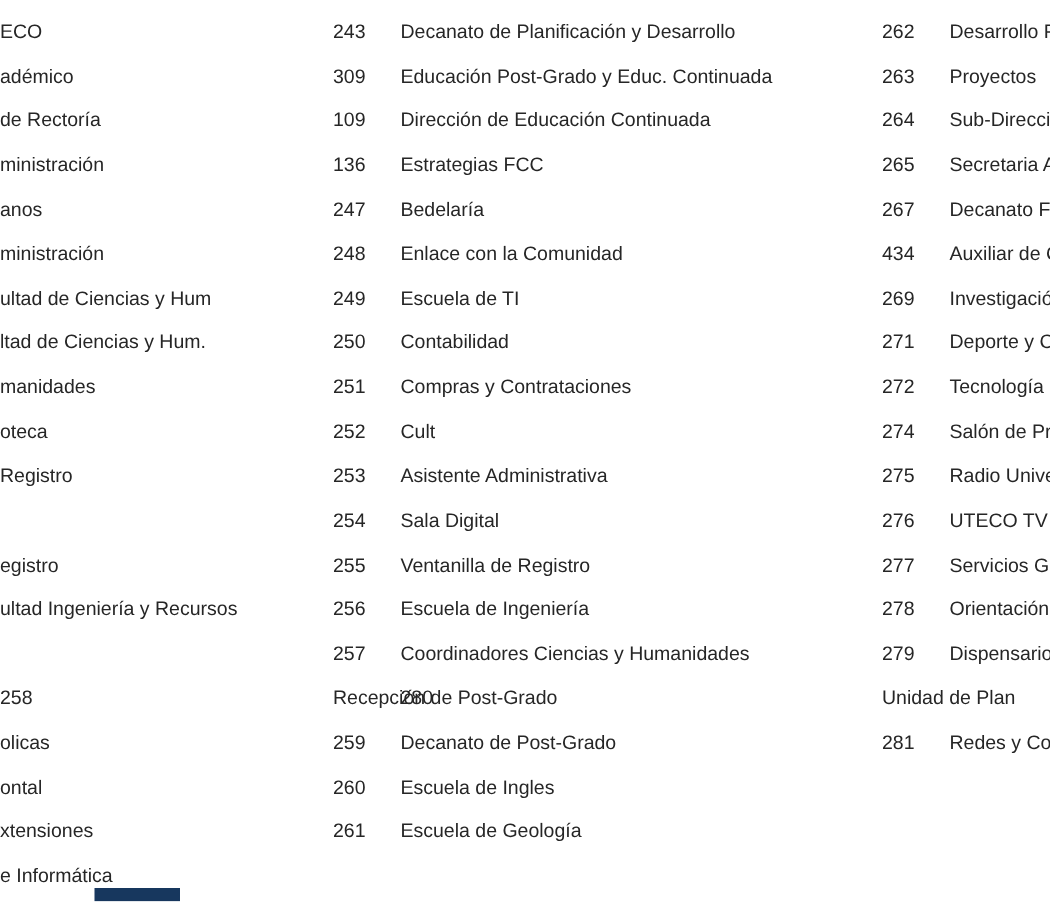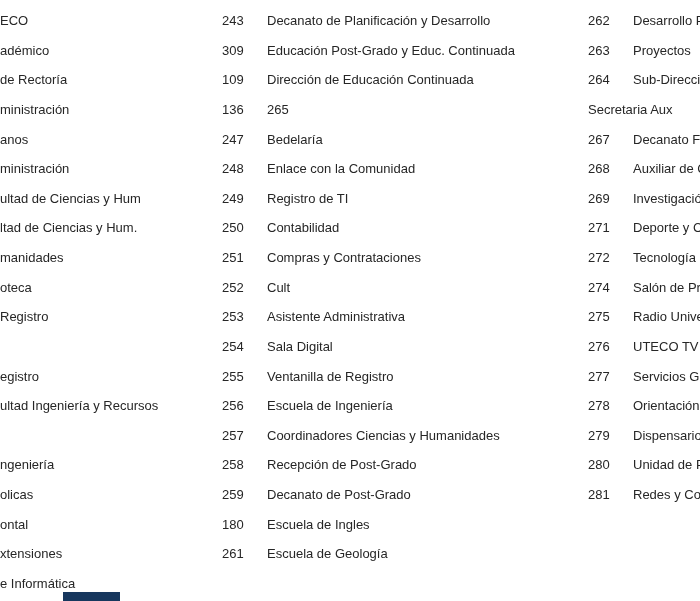--- a/index.html
+++ b/index.html
@@ -71,44 +71,45 @@
     <span class="cell-left">de Rectoría</span>
     <span class="cell-mid-ext">109</span>
     <span class="cell-mid-name">Dirección de Educación Continuada</span>
     <span class="cell-right-ext">264</span>
     <span class="cell-right-name">Sub-Dirección</span>
   </div>
 
   <div class="row">
     <span class="cell-left">ministración</span>
     <span class="cell-mid-ext">136</span>
+    <span class="cell-mid-name">Estrategias FCC</span>
     <span class="cell-right-ext">265</span>
     <span class="cell-right-name">Secretaria Aux</span>
   </div>
 
   <div class="row">
     <span class="cell-left">anos</span>
     <span class="cell-mid-ext">247</span>
     <span class="cell-mid-name">Bedelaría</span>
     <span class="cell-right-ext">267</span>
     <span class="cell-right-name">Decanato Facu</span>
   </div>
 
   <div class="row">
     <span class="cell-left">ministración</span>
     <span class="cell-mid-ext">248</span>
     <span class="cell-mid-name">Enlace con la Comunidad</span>
-    <span class="cell-right-ext">268</span>
+    <span class="cell-right-ext">434</span>
     <span class="cell-right-name">Auxiliar de Con</span>
   </div>
 
   <div class="row">
     <span class="cell-left">ultad de Ciencias y Hum</span>
     <span class="cell-mid-ext">249</span>
-    <span class="cell-mid-name">Registro de TI</span>
+    <span class="cell-mid-name">Escuela de TI</span>
     <span class="cell-right-ext">269</span>
     <span class="cell-right-name">Investigación</span>
   </div>
 
   <div class="row">
     <span class="cell-left">ltad de Ciencias y Hum.</span>
     <span class="cell-mid-ext">250</span>
     <span class="cell-mid-name">Contabilidad</span>
     <span class="cell-right-ext">271</span>
     <span class="cell-right-name">Deporte y Cult</span>
@@ -164,38 +165,37 @@
 
   <div class="row">
     <span class="cell-left"></span>
     <span class="cell-mid-ext">257</span>
     <span class="cell-mid-name">Coordinadores Ciencias y Humanidades</span>
     <span class="cell-right-ext">279</span>
     <span class="cell-right-name">Dispensario M</span>
   </div>
 
   <div class="row">
-    <span class="cell-left">ngeniería</span>
     <span class="cell-mid-ext">258</span>
     <span class="cell-mid-name">Recepción de Post-Grado</span>
     <span class="cell-right-ext">280</span>
     <span class="cell-right-name">Unidad de Plan</span>
   </div>
 
   <div class="row">
     <span class="cell-left">olicas</span>
     <span class="cell-mid-ext">259</span>
     <span class="cell-mid-name">Decanato de Post-Grado</span>
     <span class="cell-right-ext">281</span>
     <span class="cell-right-name">Redes y Comun</span>
   </div>
 
   <div class="row">
     <span class="cell-left">ontal</span>
-    <span class="cell-mid-ext">180</span>
+    <span class="cell-mid-ext">260</span>
     <span class="cell-mid-name">Escuela de Ingles</span>
     <span class="cell-right-ext"></span>
     <span class="cell-right-name"></span>
   </div>
 
   <div class="row">
     <span class="cell-left">xtensiones</span>
     <span class="cell-mid-ext">261</span>
     <span class="cell-mid-name">Escuela de Geología</span>
     <span class="cell-right-ext"></span>

